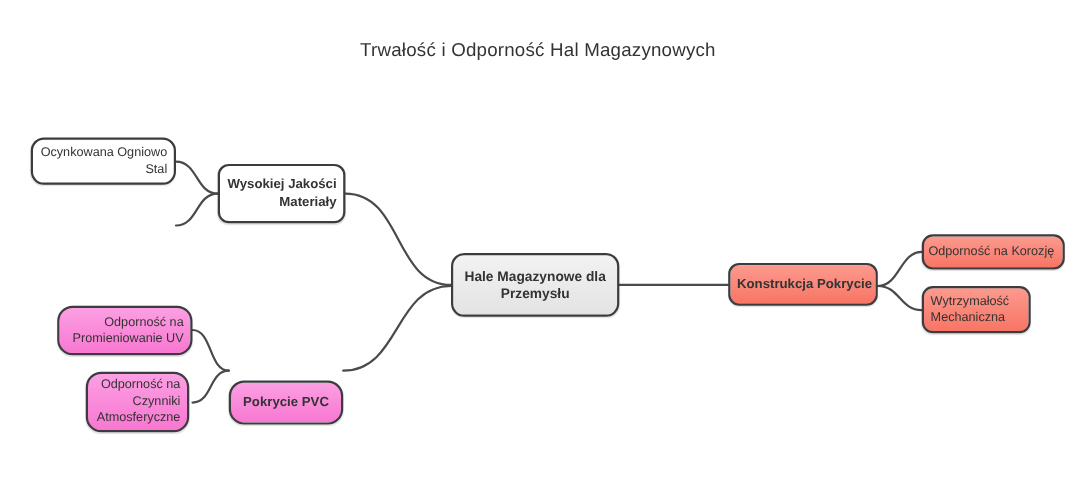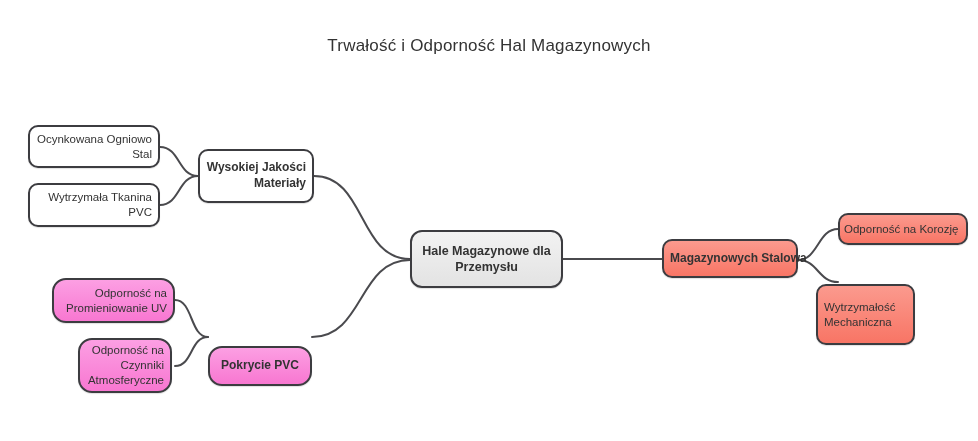--- a/index.html
+++ b/index.html
@@ -61,30 +61,30 @@
   .node.align-right { text-align: right; justify-content: flex-end; }
   .node.align-left  { text-align: left;  justify-content: flex-start; }
   .node.align-center{ text-align: center; justify-content: center; }
 
   .fill-white  { background: #ffffff; }
   .fill-gray   { background: linear-gradient(180deg, #f2f2f2 0%, #e3e3e3 100%); }
   .fill-pink   { background: linear-gradient(180deg, #fc9fe3 0%, #f877d1 100%); border-radius: 14px; }
   .fill-salmon { background: linear-gradient(180deg, #fb9a8e 0%, #f87565 100%); }
 
   
-  #node-ocynkowana    { left: 28px;  top: 125px; width: 132px; height: 43px; }
+  #node-ocynkowana    { left: 28px;  top: 125px; width: 132px; height: 43px; border-radius: 12px; }
   #node-tkanina       { left: 28px;  top: 183px; width: 132px; height: 44px; }
   #node-materialy     { left: 198px; top: 149px; width: 116px; height: 54px; }
   #node-root          { left: 410px; top: 230px; width: 153px; height: 58px; border-radius: 12px; font-size: 12.5px; }
   #node-uv            { left: 52px;  top: 278px; width: 123px; height: 45px; }
   #node-atmosferyczne { left: 78px;  top: 338px; width: 94px;  height: 55px; }
   #node-pokrycie      { left: 208px; top: 317px; width: 104px; height: 40px; margin-top: 29px; }
   #node-konstrukcja   { left: 662px; top: 239px; width: 136px; height: 39px; }
   #node-korozja       { left: 838px; top: 213px; width: 130px; height: 32px; padding: 12px 4px; }
-  #node-mechaniczna   { left: 816px; top: 260px; width: 99px;  height: 61px; margin-top: 24px; }
+  #node-mechaniczna   { left: 838px; top: 260px; width: 99px;  height: 43px; }
 </style>
 </head>
 <body>
 
 <div class="canvas">
 
   <h1 class="title">Trwałość i Odporność Hal Magazynowych</h1>
 
   <svg class="edges" viewBox="0 0 978 441" xmlns="http://www.w3.org/2000/svg">
     <path d="M160,147 C180,147 178,176 198,176"></path>
@@ -96,24 +96,20 @@
     <path d="M563,259 L662,259"></path>
     <path d="M798,260 C818,260 818,229 838,229"></path>
     <path d="M798,260 C818,260 818,282 838,282"></path>
   </svg>
 
   <div class="node fill-white align-right" id="node-ocynkowana">
     <span class="label">Ocynkowana Ogniowo
 Stal</span>
   </div>
 
-  <div class="node fill-white align-right" id="node-tkanina">
-    <span class="label">Wytrzymała Tkanina
-PVC</span>
-  </div>
 
   <div class="node fill-gray align-center bold" id="node-root">
     <span class="label">Hale Magazynowe dla
 Przemysłu</span>
   </div>
 
   <div class="node fill-white align-right bold" id="node-materialy">
     <span class="label">Wysokiej Jakości
 Materiały</span>
   </div>
@@ -127,21 +123,21 @@
     <span class="label">Odporność na
 Czynniki
 Atmosferyczne</span>
   </div>
 
   <div class="node fill-pink align-center bold" id="node-pokrycie">
     <span class="label">Pokrycie PVC</span>
   </div>
 
   <div class="node fill-salmon align-center bold" id="node-konstrukcja">
-    <span class="label">Magazynowych Stalowa</span>
+    <span class="label">Konstrukcja Pokrycie</span>
   </div>
 
   <div class="node fill-salmon align-left" id="node-korozja">
     <span class="label">Odporność na Korozję</span>
   </div>
 
   <div class="node fill-salmon align-left" id="node-mechaniczna">
     <span class="label">Wytrzymałość
 Mechaniczna</span>
   </div>

